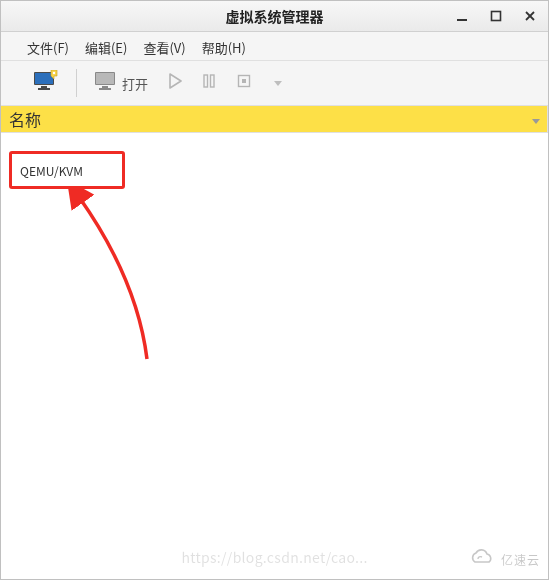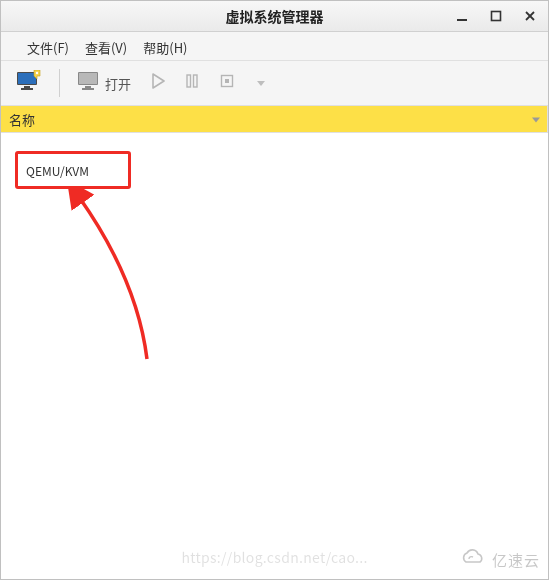--- a/index.html
+++ b/index.html
@@ -4,36 +4,36 @@
 <style>
   html,body{margin:0;padding:0;width:549px;height:580px;font-family:"Microsoft YaHei","Noto Sans CJK SC",sans-serif;font-size:13px;color:#333;background:#fff;overflow:hidden;position:relative}
   .window{width:549px;height:580px;border:1px solid #c0c0c0;box-sizing:border-box;background:#fde047;display:flex;flex-direction:column;position:relative}
   .titlebar{height:30px;background:linear-gradient(#f7f7f7,#eaeaea);border-bottom:1px solid #d0d0d0;display:flex;align-items:center;padding:0 6px;position:relative}
   .titlebar .title{position:absolute;left:0;right:0;text-align:center;font-weight:bold;font-size:14px;color:#222;pointer-events:none}
   .winbtns{margin-left:auto;display:flex;gap:10px;align-items:center}
   .winbtn{width:24px;height:20px;display:flex;align-items:center;justify-content:center;cursor:pointer;color:#333}
   .winbtn svg{display:block}
   .menubar{height:28px;background:#f5f5f5;border-bottom:1px solid #e0e0e0;display:flex;align-items:flex-end;padding:0 18px}
   .menuitem{padding:3px 8px;cursor:pointer;color:#333}
-  .toolbar{height:44px;background:#f5f5f5;border-bottom:1px solid #e0e0e0;display:flex;align-items:center;padding:0 8px;gap:6px}
+  .toolbar{height:44px;background:#f5f5f5;border-bottom:1px solid #e0e0e0;display:flex;align-items:center;padding:0 25px;gap:6px}
   .tbtn{height:32px;display:flex;align-items:center;justify-content:center;padding:0 6px;border:1px solid transparent;border-radius:3px;cursor:pointer;color:#555}
   .tbtn.disabled{opacity:.5;cursor:default}
   .tbtn .lbl{margin-left:4px}
   .sep{width:1px;height:28px;background:#d0d0d0;margin:0 4px}
   .headers{height:26px;border-bottom:1px solid #e0e0e0;display:flex;align-items:stretch}
-  .col{display:flex;align-items:center;padding:0 8px;font-size:13px;color:#333;position:relative}
+  .col{display:flex;align-items:center;padding:0 8px;font-size:16px;color:#333;position:relative}
   .col.name{flex:1;border-right:1px solid #e0e0e0}
   .col.cpu{width:130px}
   .sortbtn{position:absolute;right:6px;top:50%;transform:translateY(-50%);color:#888;cursor:pointer}
   .content{flex:1;position:relative;background:#fff}
-  .conn{position:absolute;left:14px;top:18px;width:116px;height:38px;border:3px solid #ef2b24;border-radius:3px;display:flex;align-items:center;padding:0 8px;font-size:12px;color:#333;box-sizing:border-box;cursor:pointer;background:#fff}
+  .conn{position:absolute;left:8px;top:18px;width:116px;height:38px;border:3px solid #ef2b24;border-radius:3px;display:flex;align-items:center;padding:0 8px;font-size:12px;color:#333;box-sizing:border-box;cursor:pointer;background:#fff}
   .annot{position:absolute;left:26px;top:56px;pointer-events:none}
   .watermark-url{position:absolute;bottom:12px;left:50%;transform:translateX(-50%);color:rgba(0,0,0,.12);font-size:14px;letter-spacing:.3px;pointer-events:none}
   .watermark-brand{position:absolute;right:8px;bottom:8px;display:flex;align-items:center;gap:4px;color:rgba(0,0,0,.22);pointer-events:none}
-  .watermark-brand .txt{font-size:15px;letter-spacing:1px}
+  .watermark-brand .txt{font-size:12px;letter-spacing:1px}
 </style>
 </head>
 <body>
 
 <div class="window">
 
   <div class="titlebar">
     <div class="title">虚拟系统管理器</div>
     <div class="winbtns">
       <div class="winbtn">
@@ -50,20 +50,21 @@
         <svg width="12" height="12" viewBox="0 0 12 12">
             <line x1="2" y1="2" x2="10" y2="10" stroke="#333" stroke-width="1.8"></line>
             <line x1="10" y1="2" x2="2" y2="10" stroke="#333" stroke-width="1.8"></line>
           </svg>
       </div>
     </div>
   </div>
 
   <div class="menubar">
     <div class="menuitem">文件(F)</div>
+    <div class="menuitem">编辑(E)</div>
     <div class="menuitem">查看(V)</div>
     <div class="menuitem">帮助(H)</div>
   </div>
 
   <div class="toolbar">
     <div class="tbtn">
       <span>
         <svg width="26" height="22" viewBox="0 0 26 22">
           <rect x="1" y="2" width="20" height="13" rx="1" fill="#4a4a4a"></rect>
           <rect x="2" y="3" width="18" height="11" fill="#2c6fbb"></rect>

